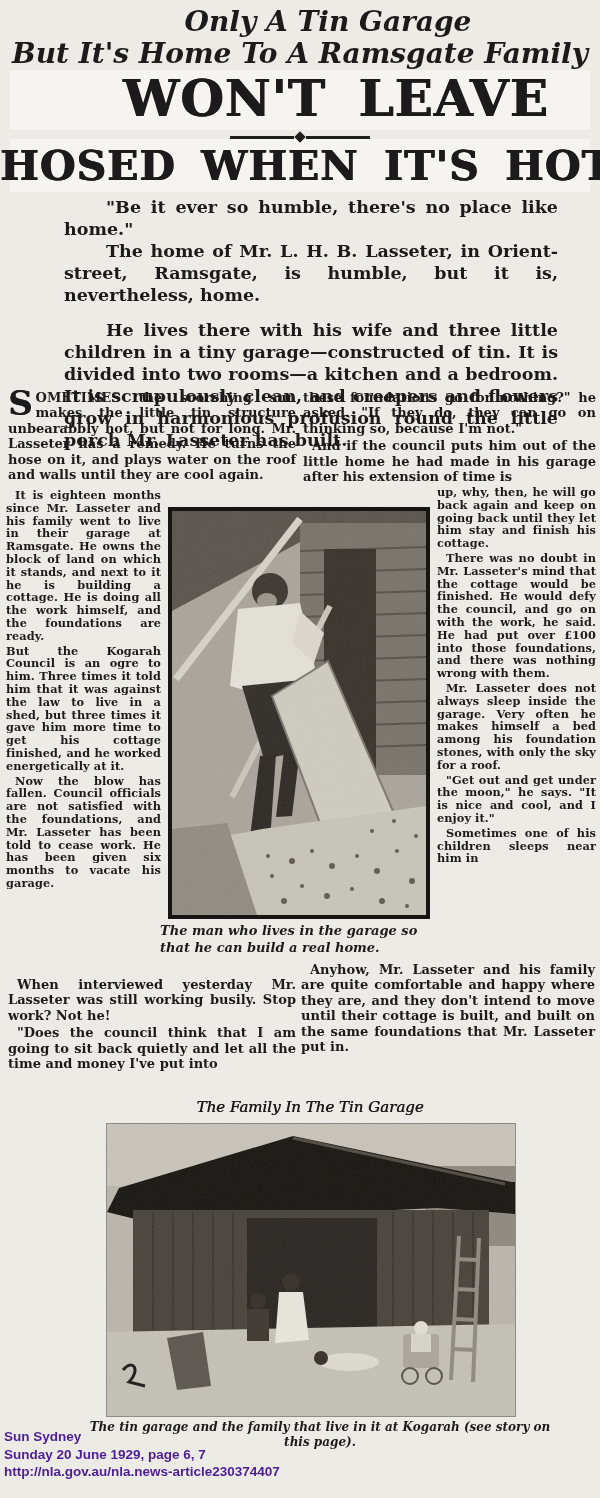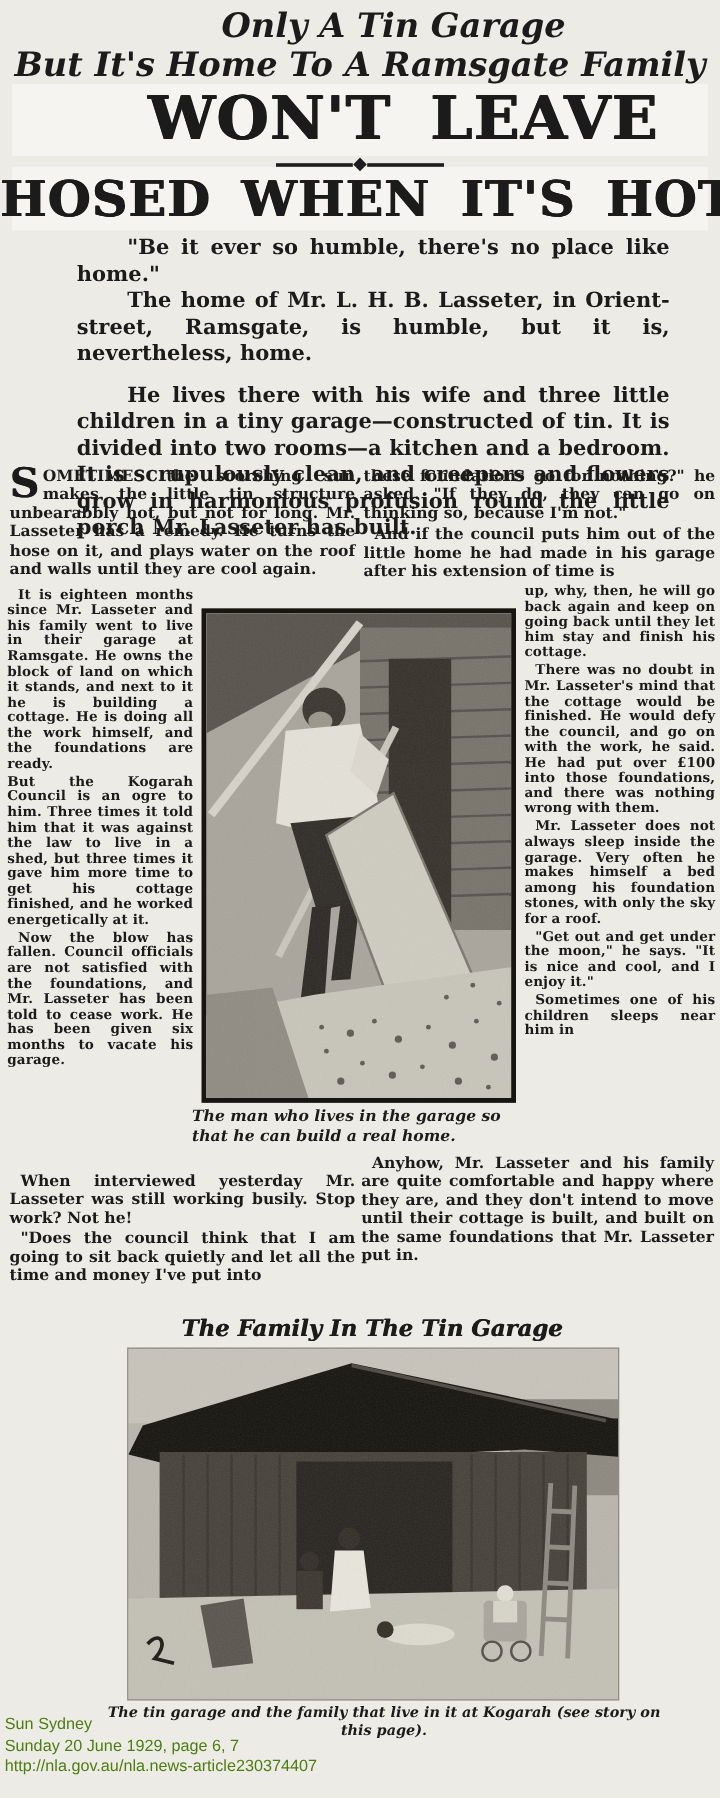--- a/index.html
+++ b/index.html
@@ -63,33 +63,33 @@
     border:1px solid #8f8c85; background:#bab6ad;
   }
   .photo1 svg, .photo2 svg { display:block; width:100%; height:100%; }
 
   .caption1 {
     position:absolute; left:160px; top:922px; width:290px; text-align:left;
     font-style:italic; font-weight:700; font-size:13px; line-height:17px;
   }
   .photo2-heading {
     position:absolute; left:100px; top:1095px; width:420px; text-align:center;
-    font-style:italic; font-weight:700; font-size:19px; line-height:24px;
+    font-style:italic; font-weight:400; font-size:15px; line-height:24px;
     text-shadow:0.5px 0 currentColor;
   }
   .caption2 {
     position:absolute; left:88px; top:1420px; width:464px; text-align:center;
     font-style:italic; font-weight:700; font-size:12px; line-height:15px;
   }
 
   
   .footer {
     position:absolute; left:4px; top:1428px; width:520px;
-    font-family:"Liberation Sans", sans-serif; font-weight:400;
-    font-size:13.5px; line-height:17.5px; color:#4d7c0f;
+    font-family:"Liberation Sans", sans-serif; font-weight:700;
+    font-size:13.5px; line-height:17.5px; color:#4c1d95;
   }
   .footer div { white-space:nowrap; }
 </style>
 </head>
 <body>
 
 <div class="page">
 
   <div class="band" style="top:70px;height:60px;"></div>
   <div class="band" style="top:139px;height:53px;"></div>

